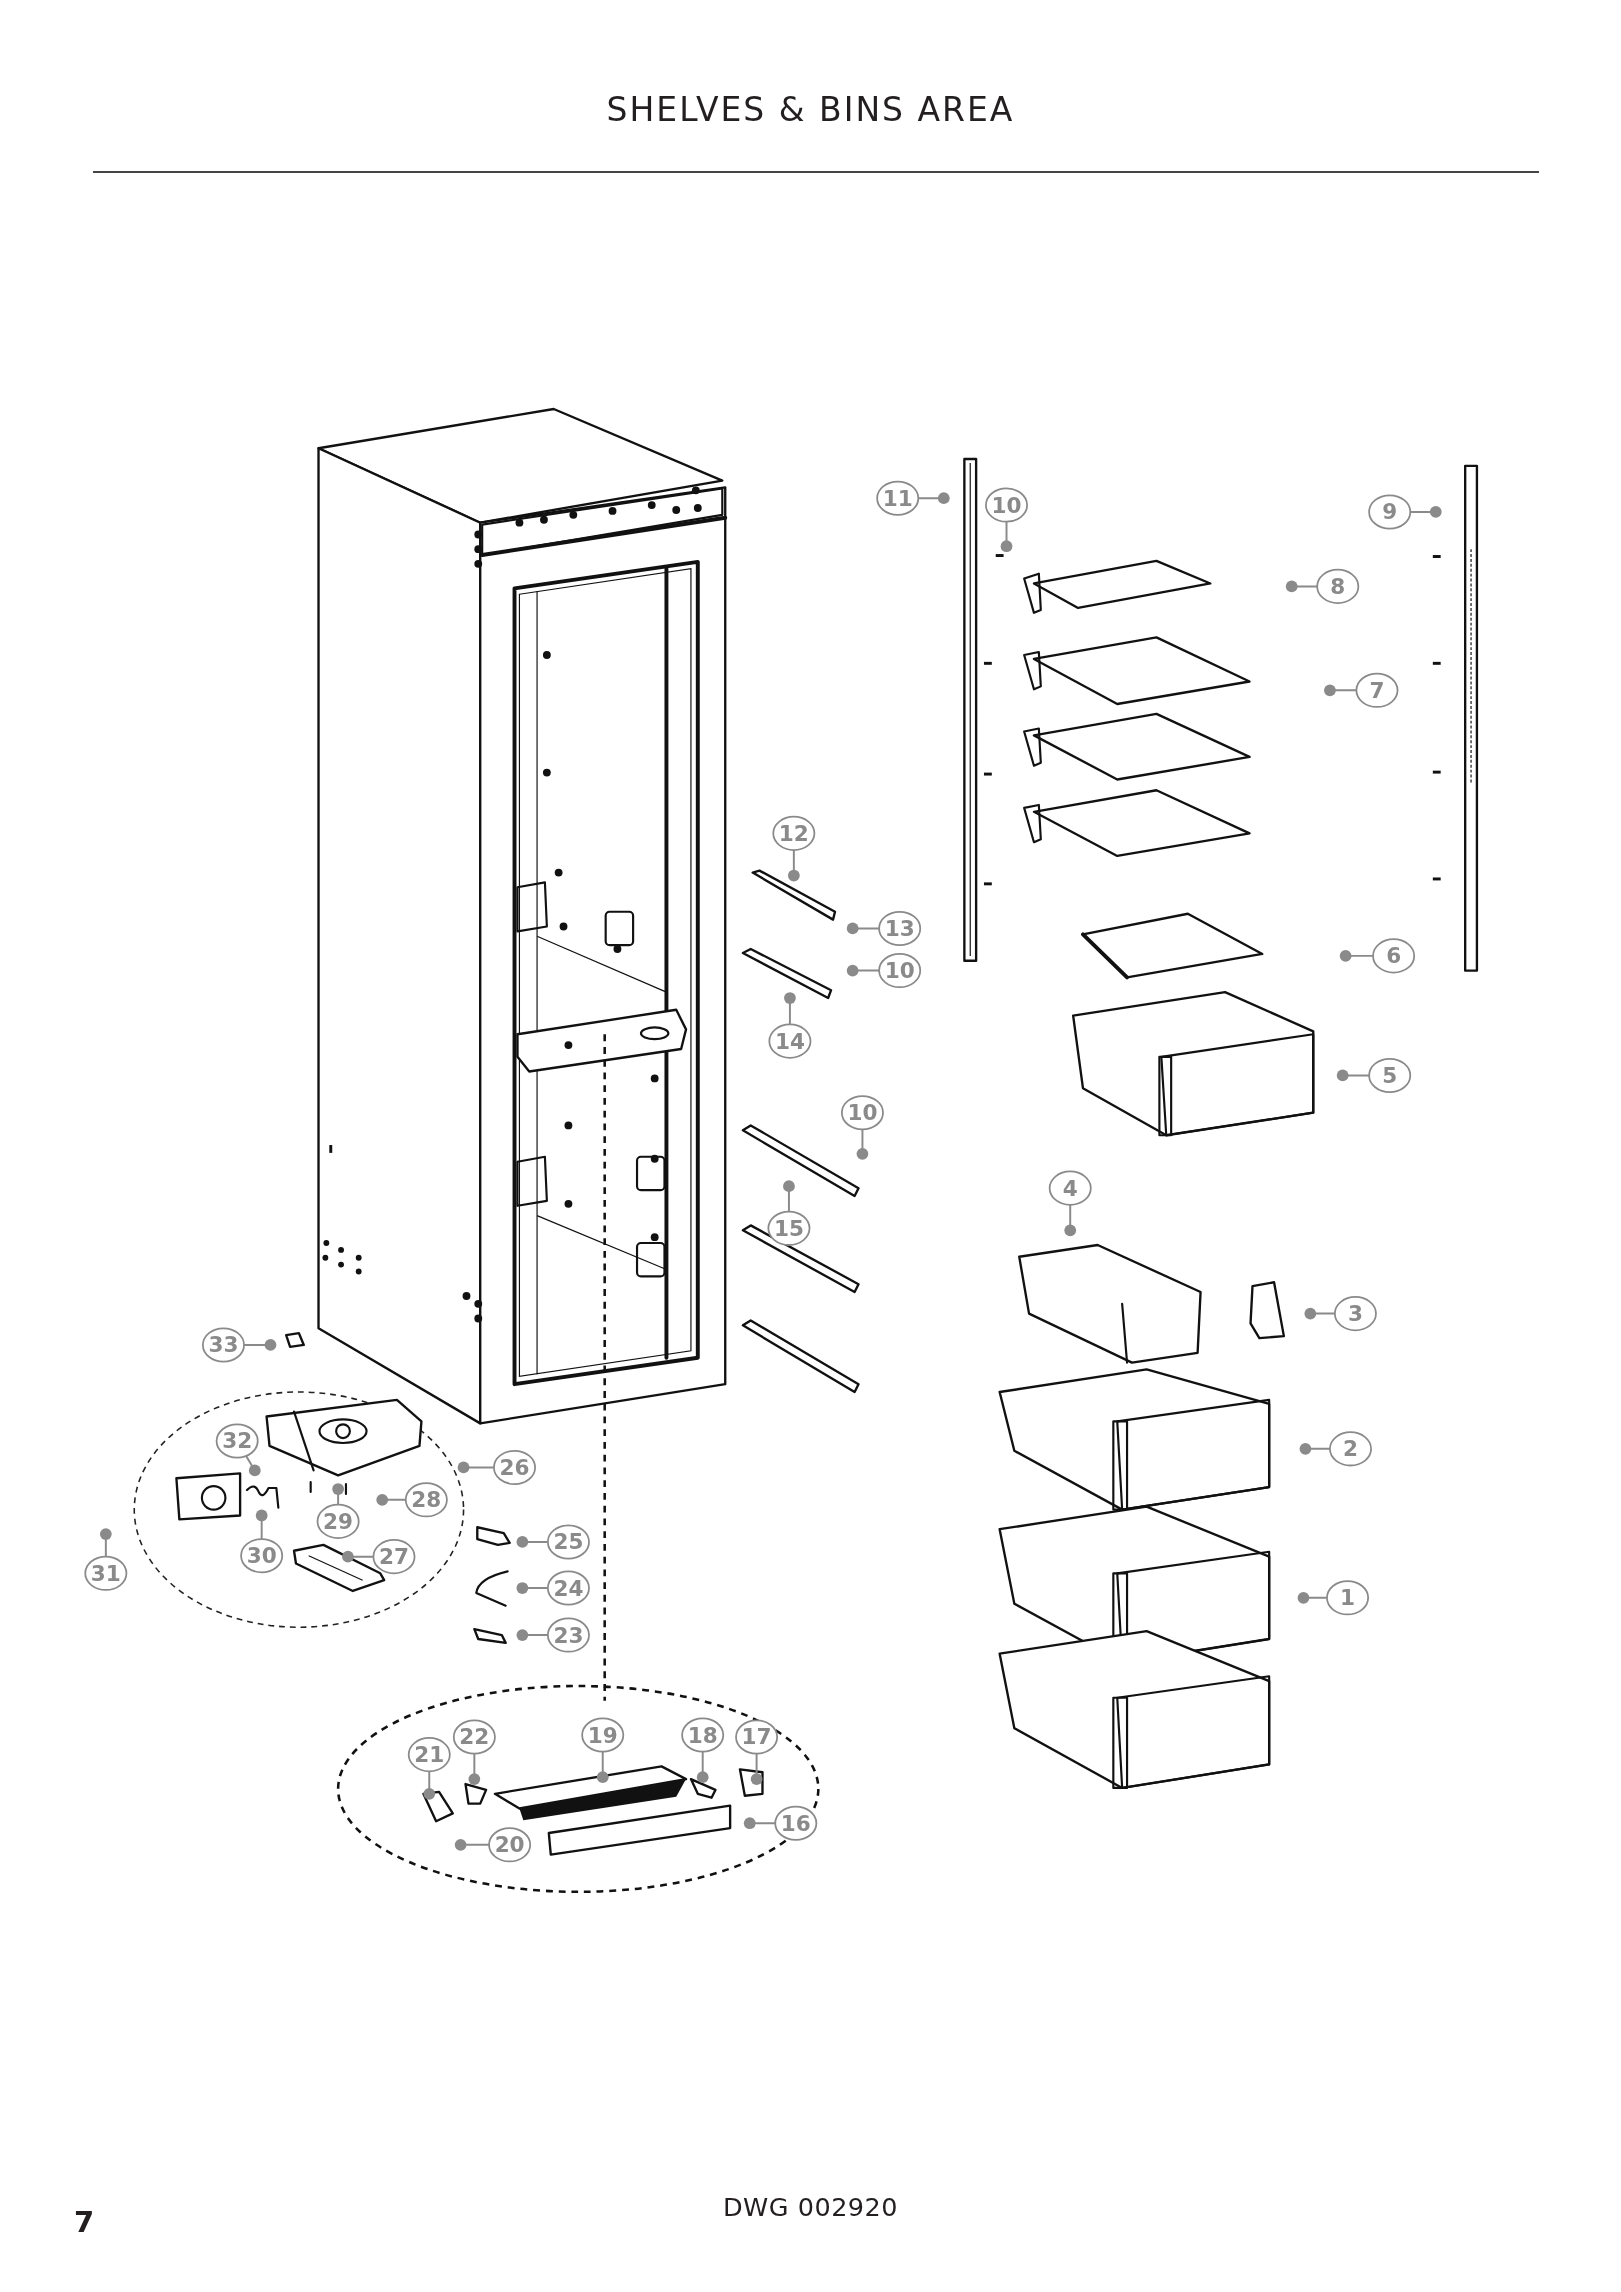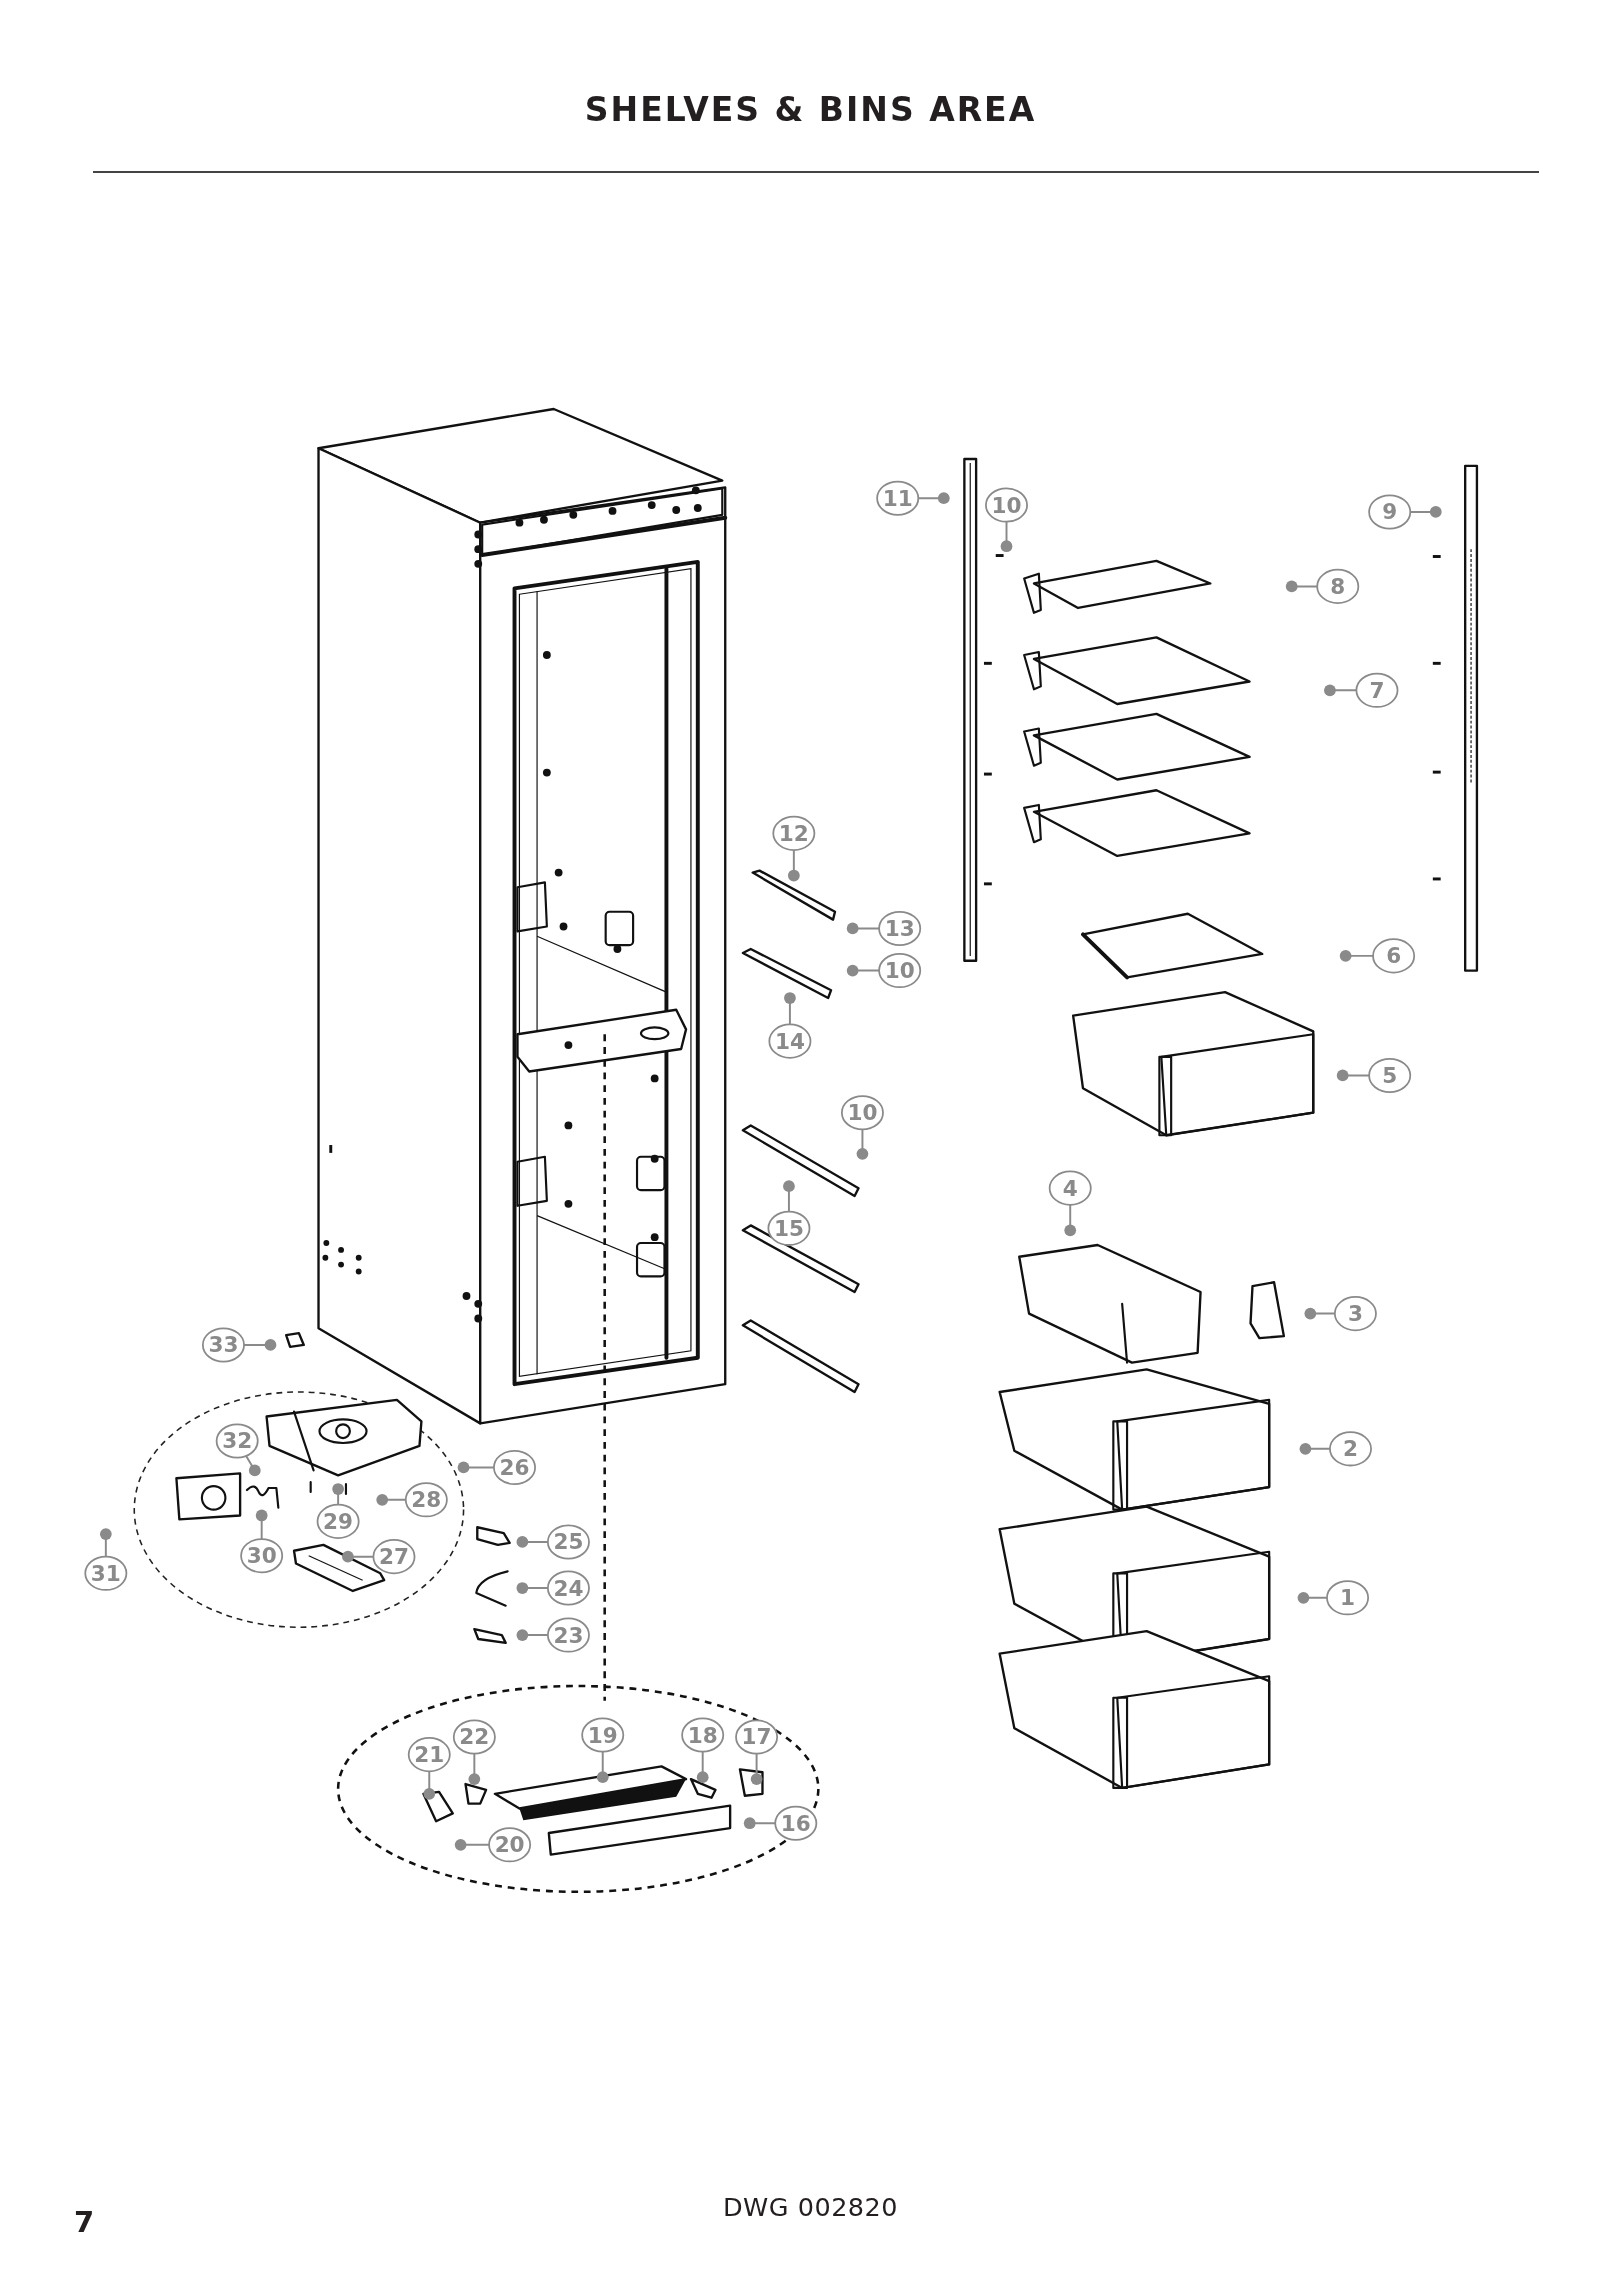--- a/index.html
+++ b/index.html
@@ -1,19 +1,19 @@
 <!DOCTYPE html>
 <html><head>
 <meta charset="utf-8">
 <style>
   html, body { margin: 0; padding: 0; background: #ffffff; }
   body { width: 1621px; height: 2293px; position: relative; overflow: hidden;
          font-family: "DejaVu Sans", sans-serif; color: #231f20; }
   .page-title { position: absolute; left: 0; width: 1621px; top: 90px; text-align: center;
-                font-size: 33px; font-weight: bold; letter-spacing: 2px; color: #231f20; }
+                font-size: 33px; font-weight: normal; letter-spacing: 2px; color: #231f20; }
   .title-rule { position: absolute; left: 93px; width: 1446px; top: 171px; height: 0;
                 border-top: 2px solid #444; }
   .page-number { position: absolute; left: 74px; top: 2205px; font-size: 29px; font-weight: bold; }
   .drawing-number { position: absolute; left: 0; width: 1621px; top: 2192px; text-align: center;
                     font-size: 25.5px; letter-spacing: 0.5px; }
   svg.diagram { position: absolute; left: 0; top: 0; }
   .ln { fill: none; stroke: #111; stroke-width: 2.2; stroke-linejoin: round; stroke-linecap: round; }
   .lnb { fill: none; stroke: #111; stroke-width: 4; stroke-linejoin: round; stroke-linecap: round; }
   .lnt { fill: none; stroke: #111; stroke-width: 1.2; }
   .fillw { fill: #fff; stroke: #111; stroke-width: 2.4; stroke-linejoin: round; }
@@ -423,14 +423,14 @@
       <g>
         <line class="callout-line" x1="228" y1="1372" x2="276" y2="1372"></line>
         <circle class="callout-dot" cx="276" cy="1372" r="6"></circle>
         <ellipse class="callout-ring" cx="228" cy="1372" rx="21" ry="17"></ellipse>
         <text class="callout-text" x="228" y="1372">33</text>
       </g>
     </g>
 </svg>
 
 <div class="page-number">7</div>
-<div class="drawing-number">DWG 002820</div>
+<div class="drawing-number">DWG 002920</div>
 
 
 </body></html>

